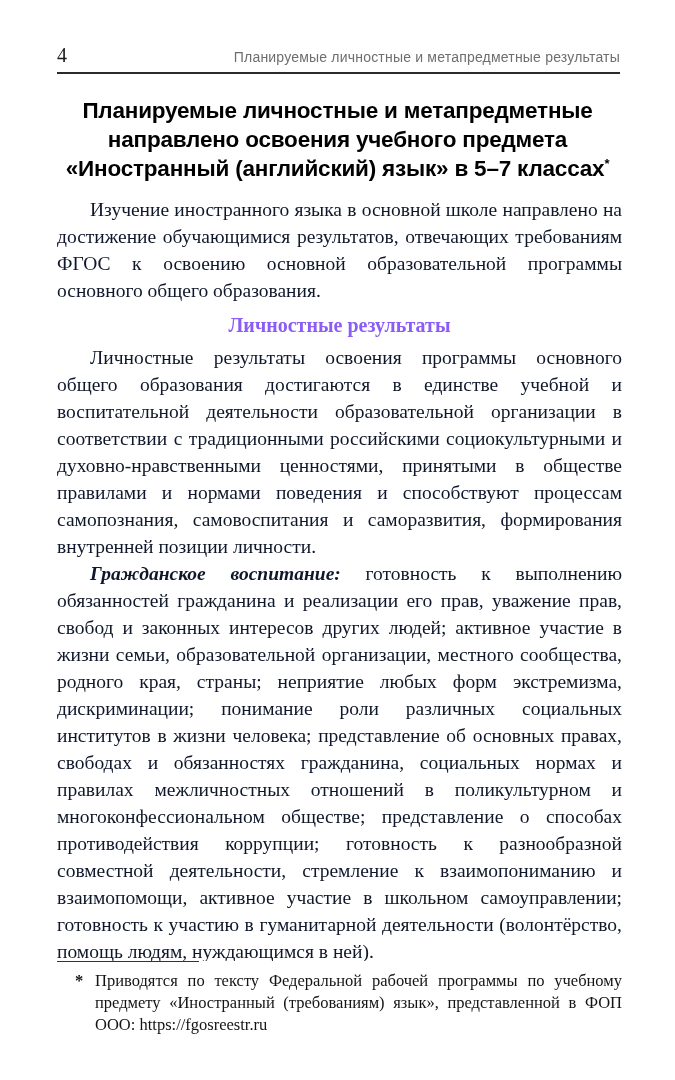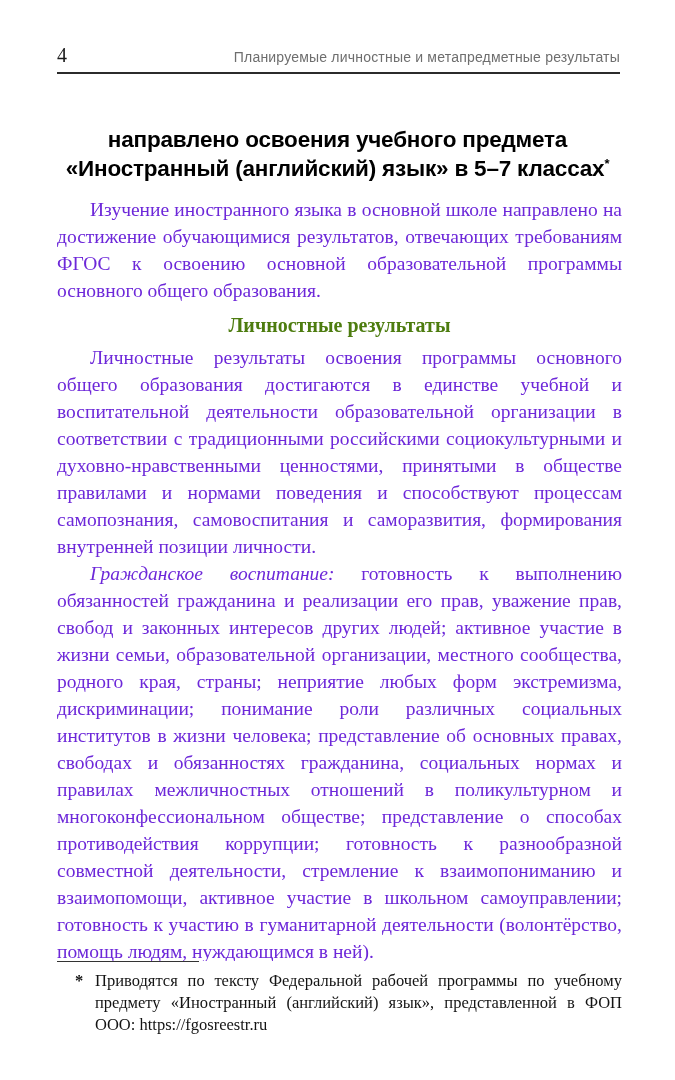--- a/index.html
+++ b/index.html
@@ -55,35 +55,35 @@
   
   .content {
     margin: 0 53px 0 57px;
   }
   .body-p {
     margin: 0;
     font-size: 19.5px;
     line-height: 27px;
     text-align: justify;
     text-indent: 33px;
-    color: #6d28d9;
+    color: #0f172a;
   }
   .intro {
     margin-top: 13px;
   }
   .section-heading {
     margin: 10px 0 7px 0;
     text-align: center;
     font-family: "Liberation Serif", serif;
     font-weight: 700;
     font-size: 20px;
-    color: #4d7c0f;
+    color: #8b5cf6;
   }
   .lead-run-in {
-    font-weight: 400;
+    font-weight: 700;
     font-style: italic;
   }
   
   .footnote {
     position: absolute;
     left: 57px;
     right: 53px;
     top: 961px;
     bottom: 0;
     background: #ffffff;
@@ -112,21 +112,21 @@
 </head>
 <body>
 
 <div class="page">
 
   <div class="running-header">
     <span class="page-num">4</span>
     <span class="run-head">Планируемые личностные и метапредметные результаты</span>
   </div>
 
-  <h1 class="title"><br>
+  <h1 class="title"><span>Планируемые личностные и метапредметные</span><br>
     <span>направлено освоения учебного предмета</span><br>
     <span>«Иностранный (английский) язык» в 5–7 классах</span><sup>*</sup>
   </h1>
 
   <div class="content">
 
     <p class="body-p intro">Изучение иностранного языка в основной школе направлено на достижение обучающимися результатов, отвечающих требованиям ФГОС к освоению основной образовательной программы основного общего образования.</p>
 
     <h2 class="section-heading">Личностные результаты</h2>
 
@@ -134,17 +134,17 @@
 
     <p class="body-p"><span class="lead-run-in">Гражданское воспитание:</span><span> готовность к выполнению обязанностей гражданина и реализации его прав, уважение прав, свобод и законных интересов других людей; активное участие в жизни семьи, образовательной организации, местного сообщества, родного края, страны; неприятие любых форм экстремизма, дискриминации; понимание роли различных социальных институтов в жизни человека; представление об основных правах, свободах и обязанностях гражданина, социальных нормах и правилах межличностных отношений в поликультурном и многоконфессиональном обществе; представление о способах противодействия коррупции; готовность к разнообразной совместной деятельности, стремление к взаимопониманию и взаимопомощи, активное участие в школьном самоуправлении; готовность к участию в гуманитарной деятельности (волонтёрство, помощь людям, нуждающимся в ней).</span></p>
 
     <p class="body-p"><span class="lead-run-in">Патриотическое воспитание:</span><span> осознание российской гражданской идентичности в поликультурном и многоконфессиональном обществе, проявление интереса к познанию родного языка, истории, культуры Российской Федерации, своего края, народов России; ценностное отношение к достижениям своей Родины — России, к науке, искусству, спорту, технологиям, боевым подви-</span></p>
 
   </div>
 
   <div class="footnote">
     <div class="fn-rule"></div>
     <div class="fn-body">
-      <span class="fn-marker">*</span><span>Приводятся по тексту Федеральной рабочей программы по учебному предмету «Иностранный (английский) язык», представленной в ФОП ООО: https://fgosreestr.ru</span>
+      <span class="fn-marker">*</span><span>Приводятся по тексту Федеральной рабочей программы по учебному предмету «Иностранный (требованиям) язык», представленной в ФОП ООО: https://fgosreestr.ru</span>
     </div>
   </div>
 
 </div>
 
 </body></html>

